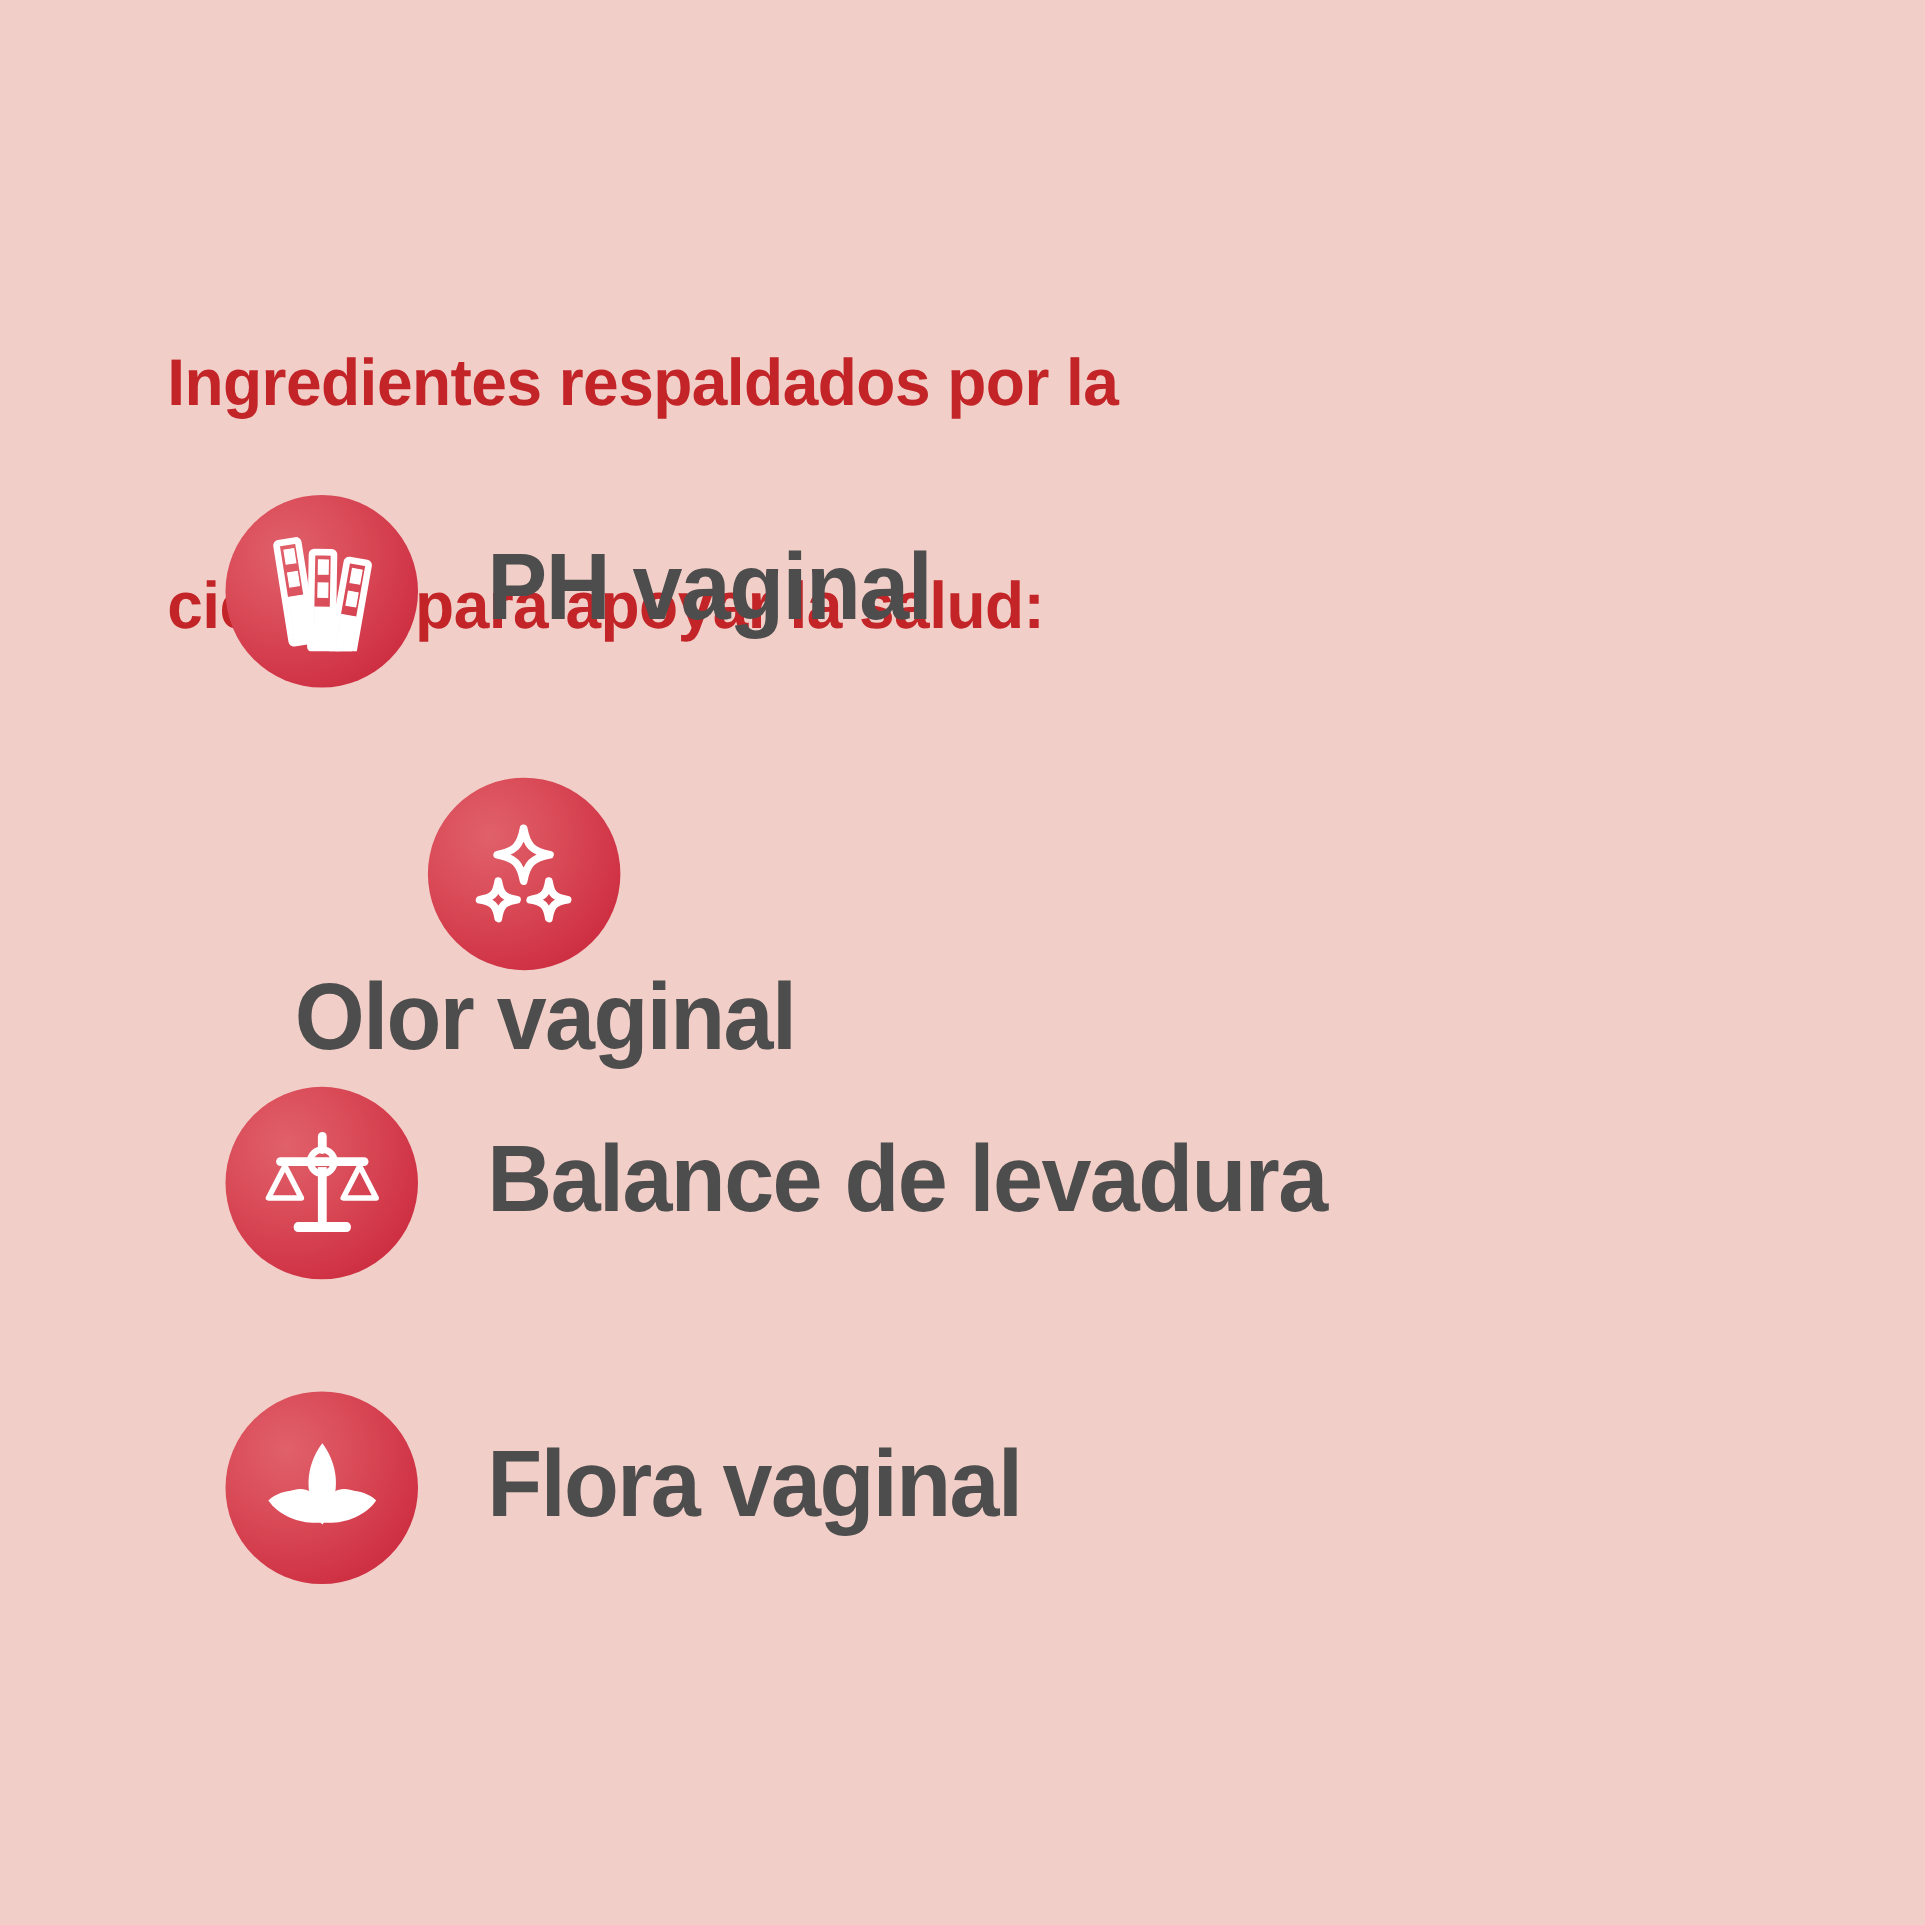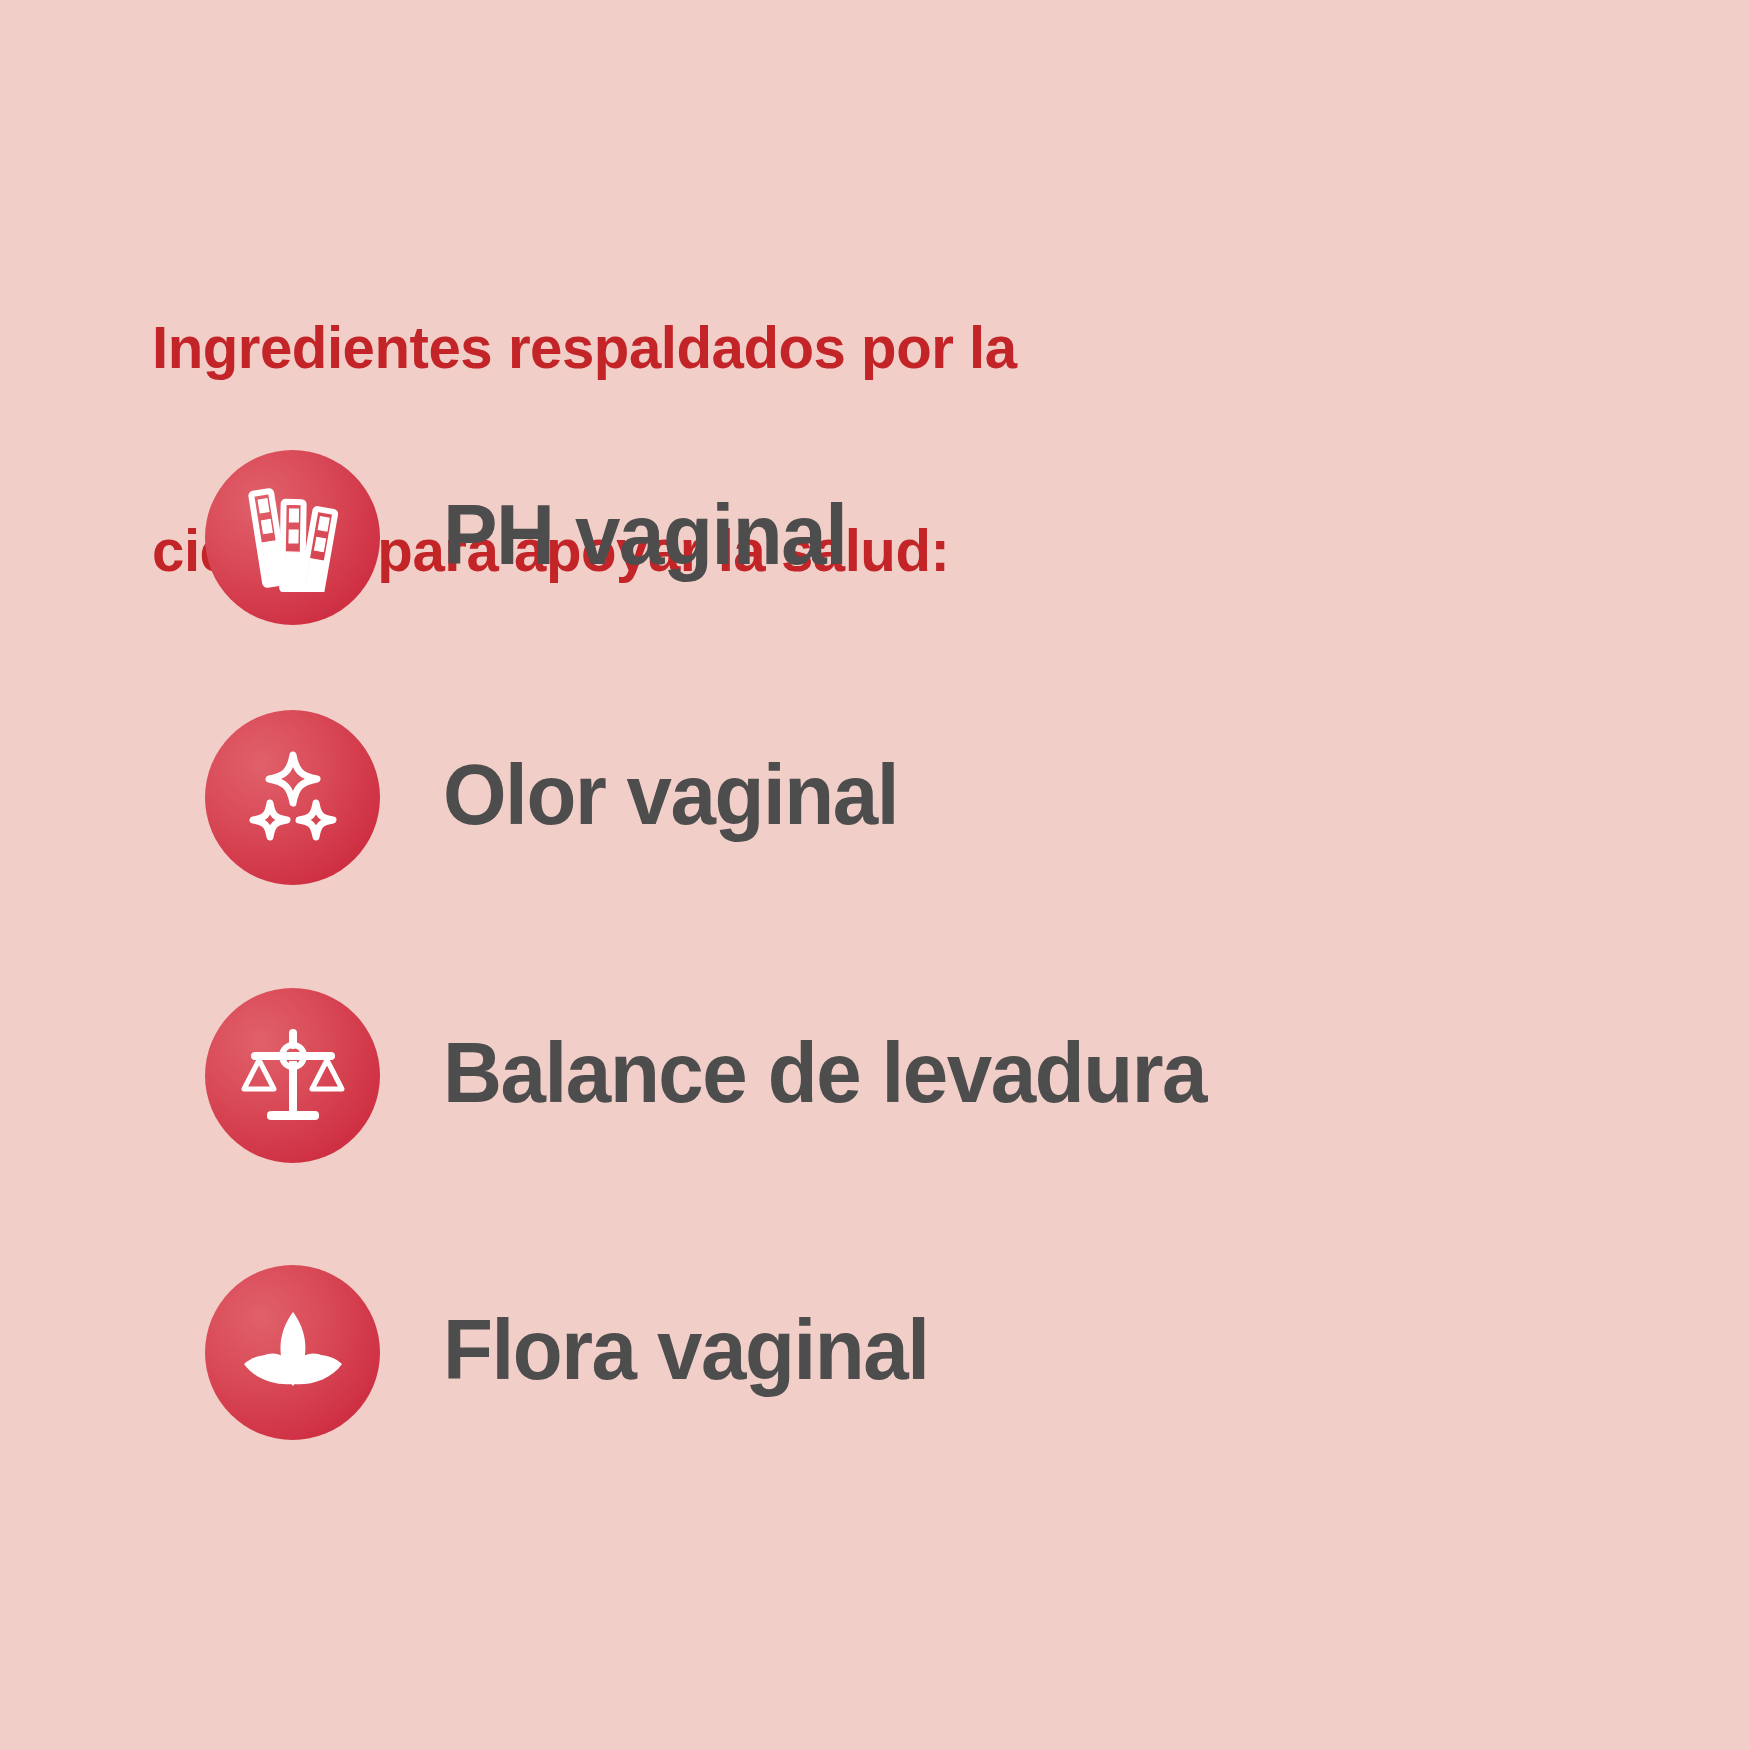--- a/index.html
+++ b/index.html
@@ -37,21 +37,21 @@
     width:1750px; height:1750px;
   }
   .row {
     position:absolute;
     display:flex;
     align-items:center;
     left:205px;
     height:180px;
   }
   .row-0 { top:447px; }
-  .row-1 { top:707px; }
+  .row-1 { top:707px;flex-direction:column; }
   .row-2 { top:985px;justify-content:flex-end; }
   .row-3 { top:1262px; }
 
   .icon-badge {
     width:175px;
     height:175px;
     border-radius:50%;
     background:radial-gradient(circle at 32% 30%, #E0616A 0%, #D94A57 38%, #CE2F42 78%, #C72739 100%);
     display:flex;
     align-items:center;

